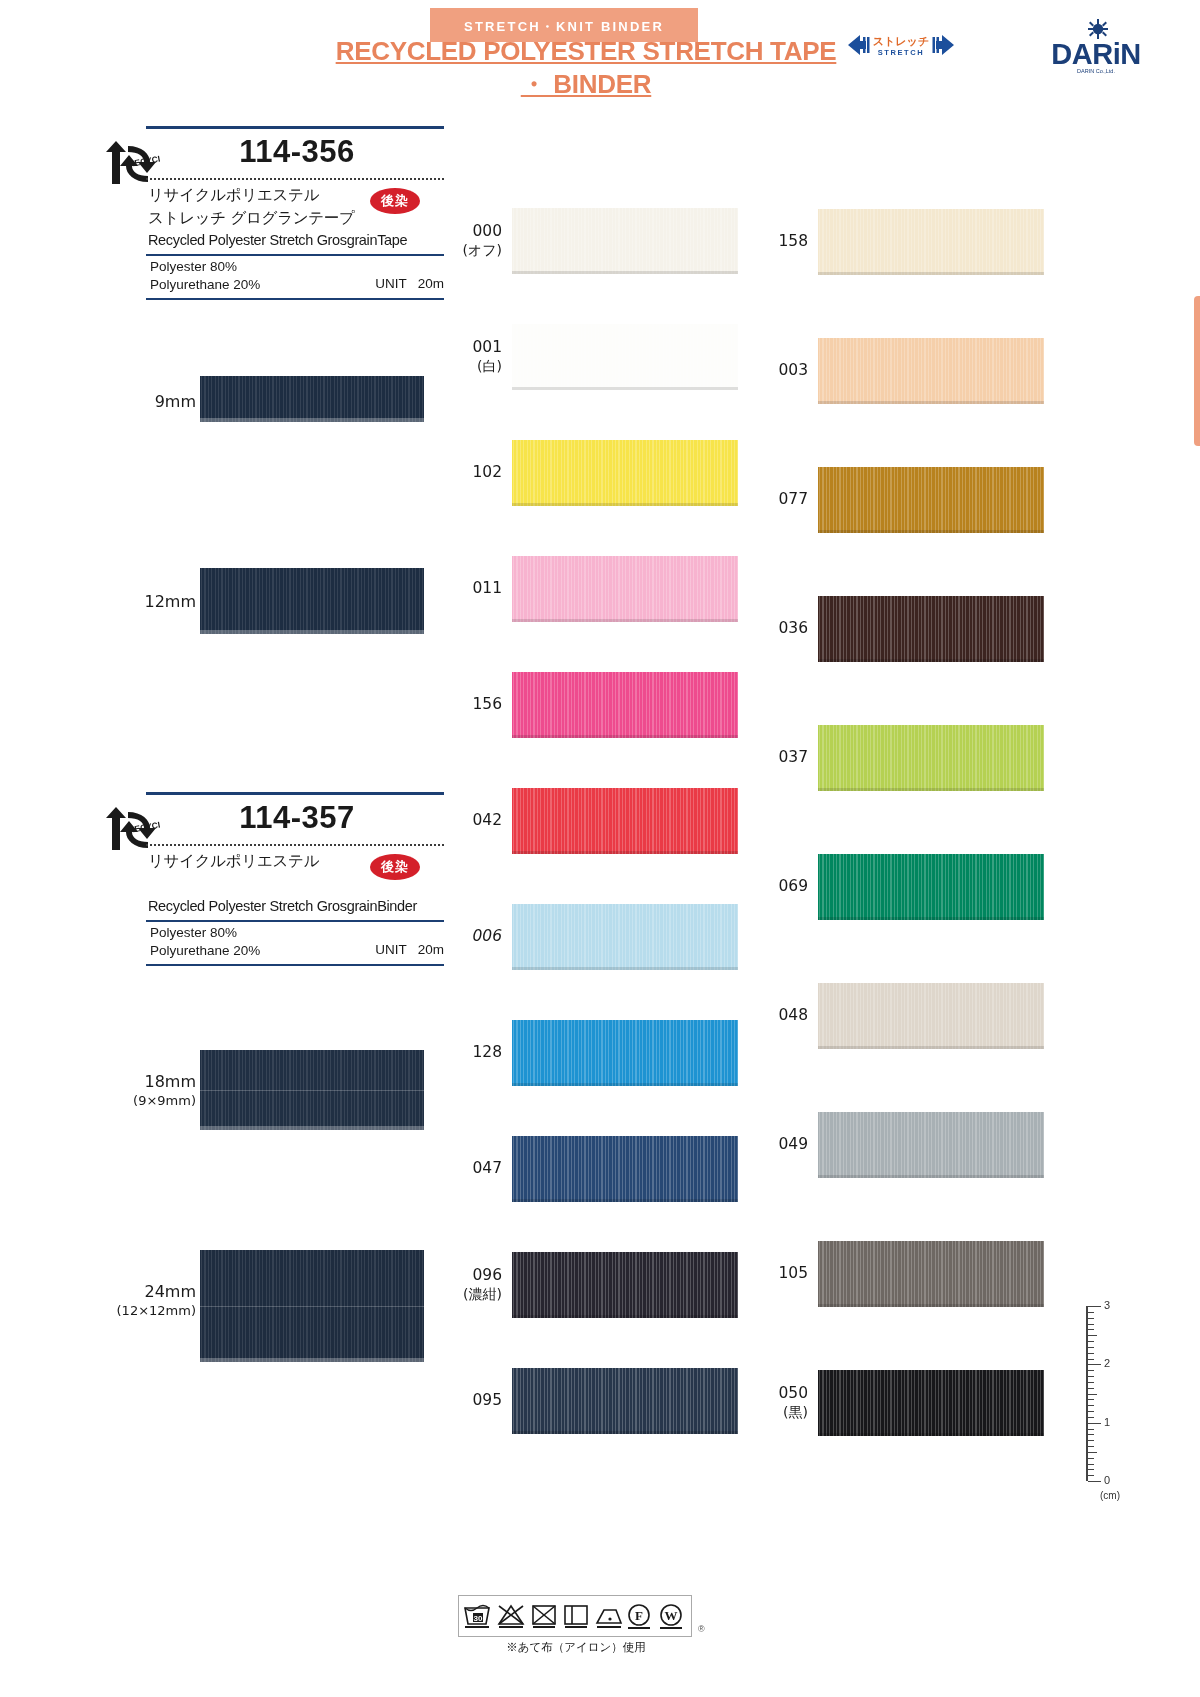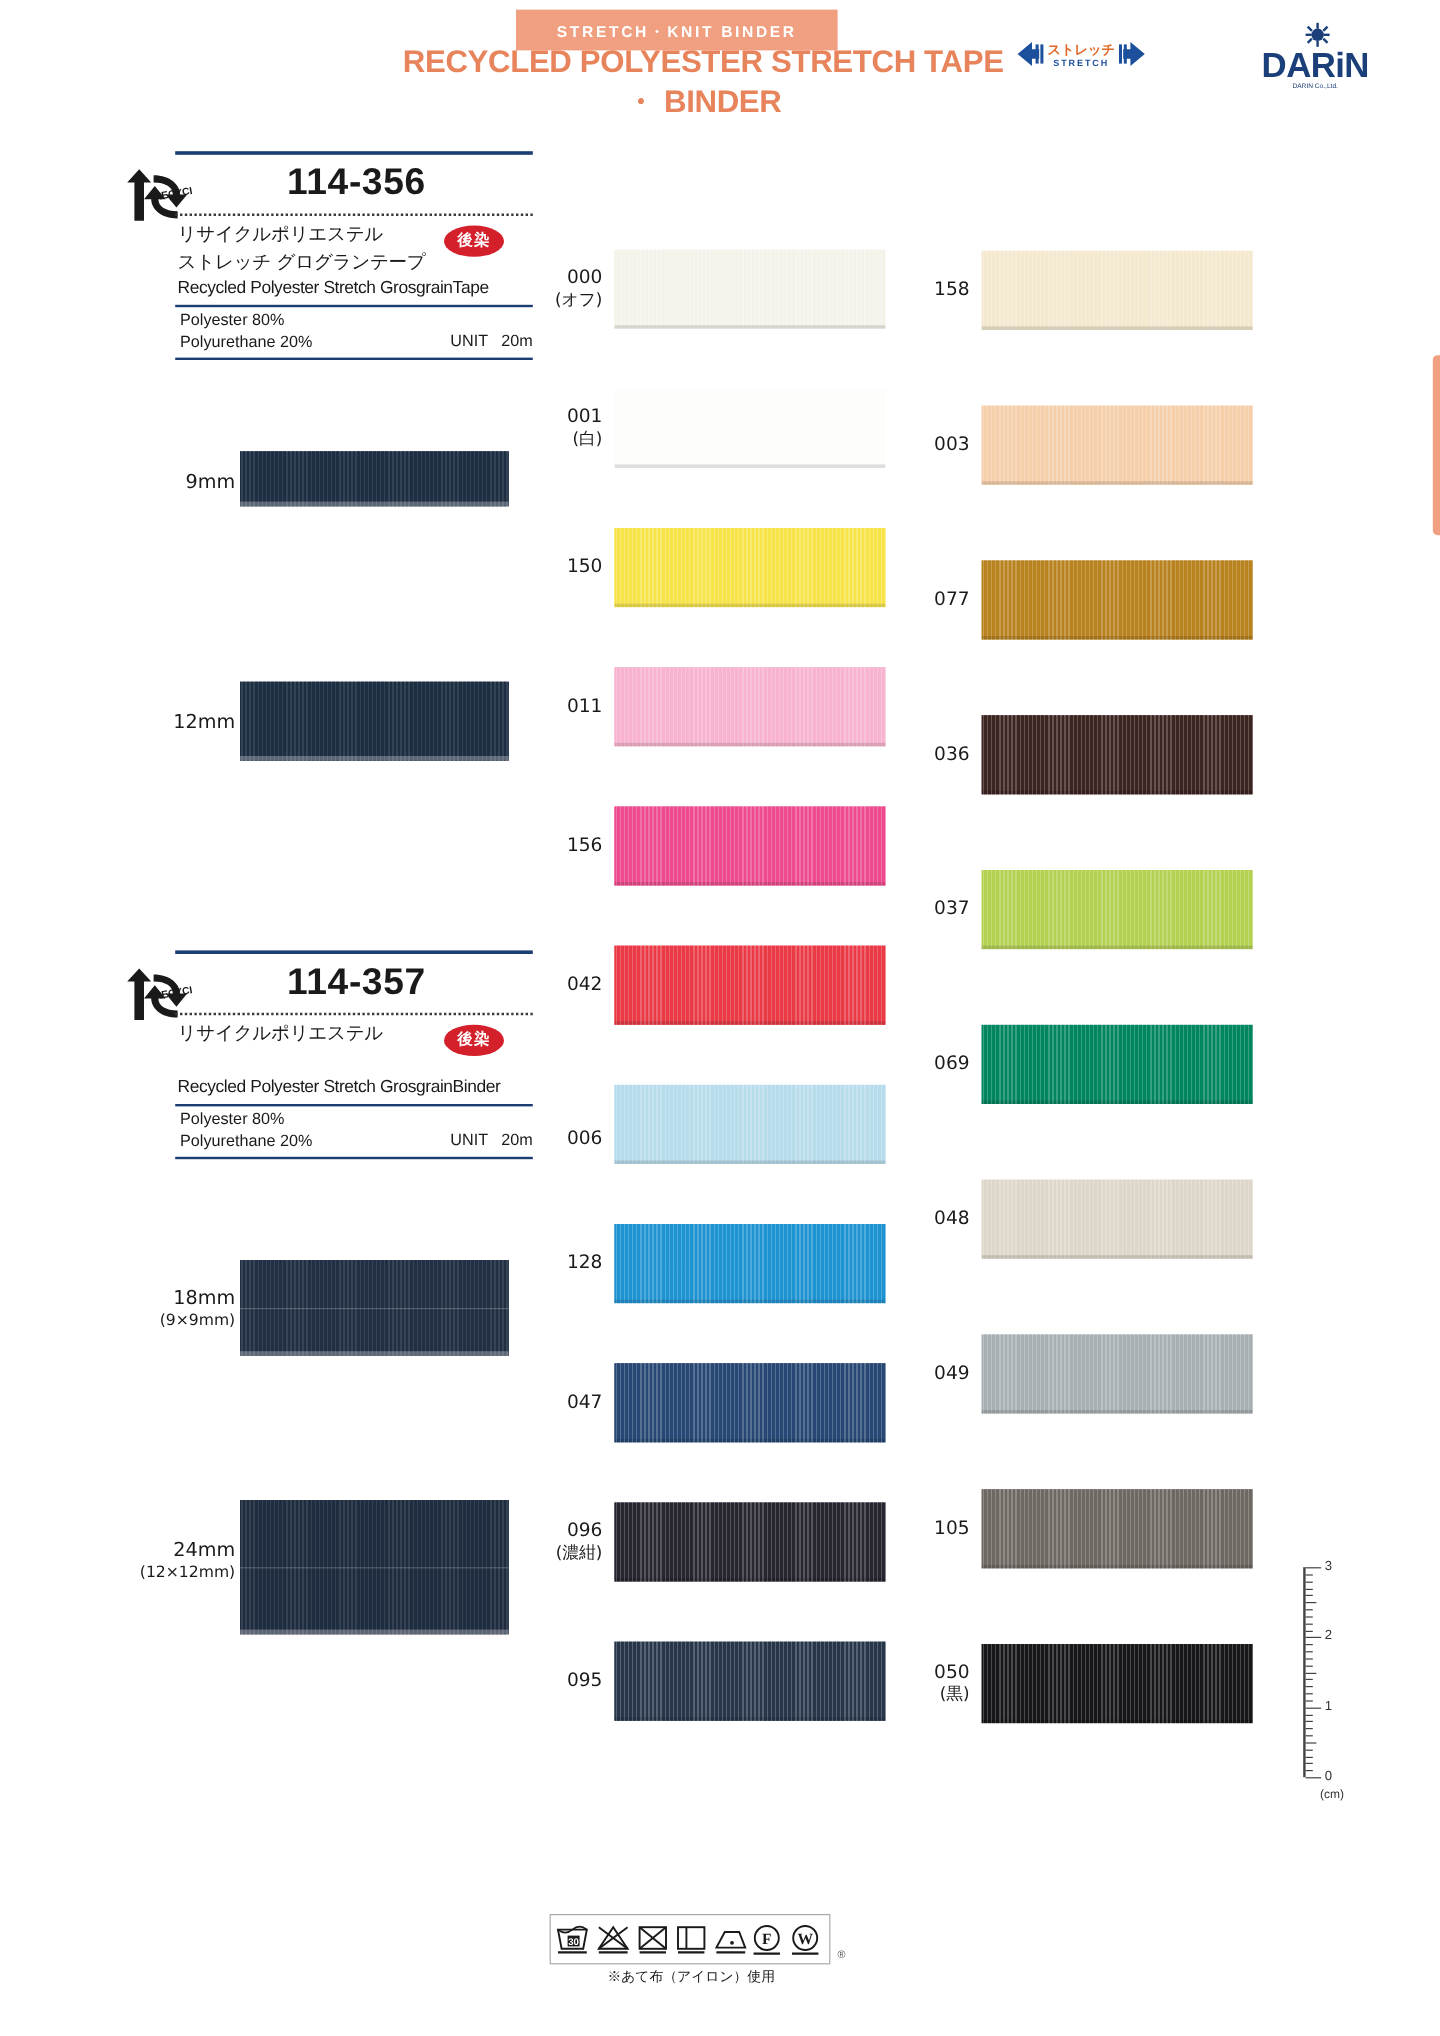--- a/index.html
+++ b/index.html
@@ -121,21 +121,21 @@
   .ruler-num{position:absolute;left:26px;font-size:11px;color:#333;transform:translateY(-7px);}
   .ruler-unit{position:absolute;left:22px;top:190px;font-size:10px;color:#333;}
 </style>
 </head>
 <body>
 
 <div class="page">
 
   <div class="hdr-band" style="background: rgb(240, 160, 128);"></div>
   <div class="hdr-band-text">STRETCH・KNIT BINDER</div>
-  <div class="hdr-title" style="color: rgb(232, 132, 92);">RECYCLED POLYESTER STRETCH TAPE ・ BINDER</div>
+  <div class="hdr-title" style="color: rgb(232, 132, 92); text-decoration: underline;">RECYCLED POLYESTER STRETCH TAPE ・ BINDER</div>
 
   <div class="stretch-badge">
     <svg width="110" height="30" viewBox="0 0 110 30">
       <path d="M2 15 L14 5 L14 11 L20 11 L20 19 L14 19 L14 25 Z" fill="#1c4f9c"></path>
       <rect x="17" y="7" width="2.5" height="16" fill="#1c4f9c"></rect>
       <rect x="21" y="7" width="2.5" height="16" fill="#1c4f9c"></rect>
       <path d="M108 15 L96 5 L96 11 L90 11 L90 19 L96 19 L96 25 Z" fill="#1c4f9c"></path>
       <rect x="90.5" y="7" width="2.5" height="16" fill="#1c4f9c"></rect>
       <rect x="86.5" y="7" width="2.5" height="16" fill="#1c4f9c"></rect>
       <text x="55" y="15" text-anchor="middle" font-size="11" font-weight="bold" fill="#e06a2a" font-family="DejaVu Sans, sans-serif">ストレッチ</text>
@@ -280,21 +280,21 @@
         </div>
       </div>
       <div class="swatch-row" style="left: 0px; top: 324px;">
         <div class="sw-code" style="left: 424px; top: 14px; width: 52px;"><span>001</span><span class="jp">(白)</span></div>
         <div class="sw-chip" style="left: 486px; top: 0px; width: 226px; height: 66px; background: rgb(253, 253, 251);">
           <div class="weave" style="background: repeating-linear-gradient(90deg, rgb(253, 253, 251) 0px, rgb(253, 253, 251) 1px, rgba(255, 255, 255, 0.22) 1px, rgba(255, 255, 255, 0.22) 2.2px, rgb(253, 253, 251) 2.2px, rgb(253, 253, 251) 3.4px);"></div>
           <div class="edge"></div>
         </div>
       </div>
       <div class="swatch-row" style="left: 0px; top: 440px;">
-        <div class="sw-code" style="left: 424px; top: 23px; width: 52px;"><span>150</span></div>
+        <div class="sw-code" style="left: 424px; top: 23px; width: 52px;"><span>102</span></div>
         <div class="sw-chip" style="left: 486px; top: 0px; width: 226px; height: 66px; background: rgb(247, 228, 74);">
           <div class="weave" style="background: repeating-linear-gradient(90deg, rgb(247, 228, 74) 0px, rgb(247, 228, 74) 1px, rgba(255, 255, 255, 0.22) 1px, rgba(255, 255, 255, 0.22) 2.2px, rgb(247, 228, 74) 2.2px, rgb(247, 228, 74) 3.4px);"></div>
           <div class="edge"></div>
         </div>
       </div>
       <div class="swatch-row" style="left: 0px; top: 556px;">
         <div class="sw-code" style="left: 424px; top: 23px; width: 52px;"><span>011</span></div>
         <div class="sw-chip" style="left: 486px; top: 0px; width: 226px; height: 66px; background: rgb(247, 179, 207);">
           <div class="weave" style="background: repeating-linear-gradient(90deg, rgb(247, 179, 207) 0px, rgb(247, 179, 207) 1px, rgba(255, 255, 255, 0.22) 1px, rgba(255, 255, 255, 0.22) 2.2px, rgb(247, 179, 207) 2.2px, rgb(247, 179, 207) 3.4px);"></div>
           <div class="edge"></div>
@@ -308,21 +308,21 @@
         </div>
       </div>
       <div class="swatch-row" style="left: 0px; top: 788px;">
         <div class="sw-code" style="left: 424px; top: 23px; width: 52px;"><span>042</span></div>
         <div class="sw-chip" style="left: 486px; top: 0px; width: 226px; height: 66px; background: rgb(234, 58, 70);">
           <div class="weave" style="background: repeating-linear-gradient(90deg, rgb(234, 58, 70) 0px, rgb(234, 58, 70) 1px, rgba(255, 255, 255, 0.22) 1px, rgba(255, 255, 255, 0.22) 2.2px, rgb(234, 58, 70) 2.2px, rgb(234, 58, 70) 3.4px);"></div>
           <div class="edge"></div>
         </div>
       </div>
       <div class="swatch-row" style="left: 0px; top: 904px;">
-        <div class="sw-code" style="left: 424px; top: 35px; width: 52px;"><span>006</span></div>
+        <div class="sw-code" style="left: 424px; top: 23px; width: 52px; font-style: italic;"><span>006</span></div>
         <div class="sw-chip" style="left: 486px; top: 0px; width: 226px; height: 66px; background: rgb(183, 220, 236);">
           <div class="weave" style="background: repeating-linear-gradient(90deg, rgb(183, 220, 236) 0px, rgb(183, 220, 236) 1px, rgba(255, 255, 255, 0.22) 1px, rgba(255, 255, 255, 0.22) 2.2px, rgb(183, 220, 236) 2.2px, rgb(183, 220, 236) 3.4px);"></div>
           <div class="edge"></div>
         </div>
       </div>
       <div class="swatch-row" style="left: 0px; top: 1020px;">
         <div class="sw-code" style="left: 424px; top: 23px; width: 52px;"><span>128</span></div>
         <div class="sw-chip" style="left: 486px; top: 0px; width: 226px; height: 66px; background: rgb(30, 147, 210);">
           <div class="weave" style="background: repeating-linear-gradient(90deg, rgb(30, 147, 210) 0px, rgb(30, 147, 210) 1px, rgba(255, 255, 255, 0.22) 1px, rgba(255, 255, 255, 0.22) 2.2px, rgb(30, 147, 210) 2.2px, rgb(30, 147, 210) 3.4px);"></div>
           <div class="edge"></div>

